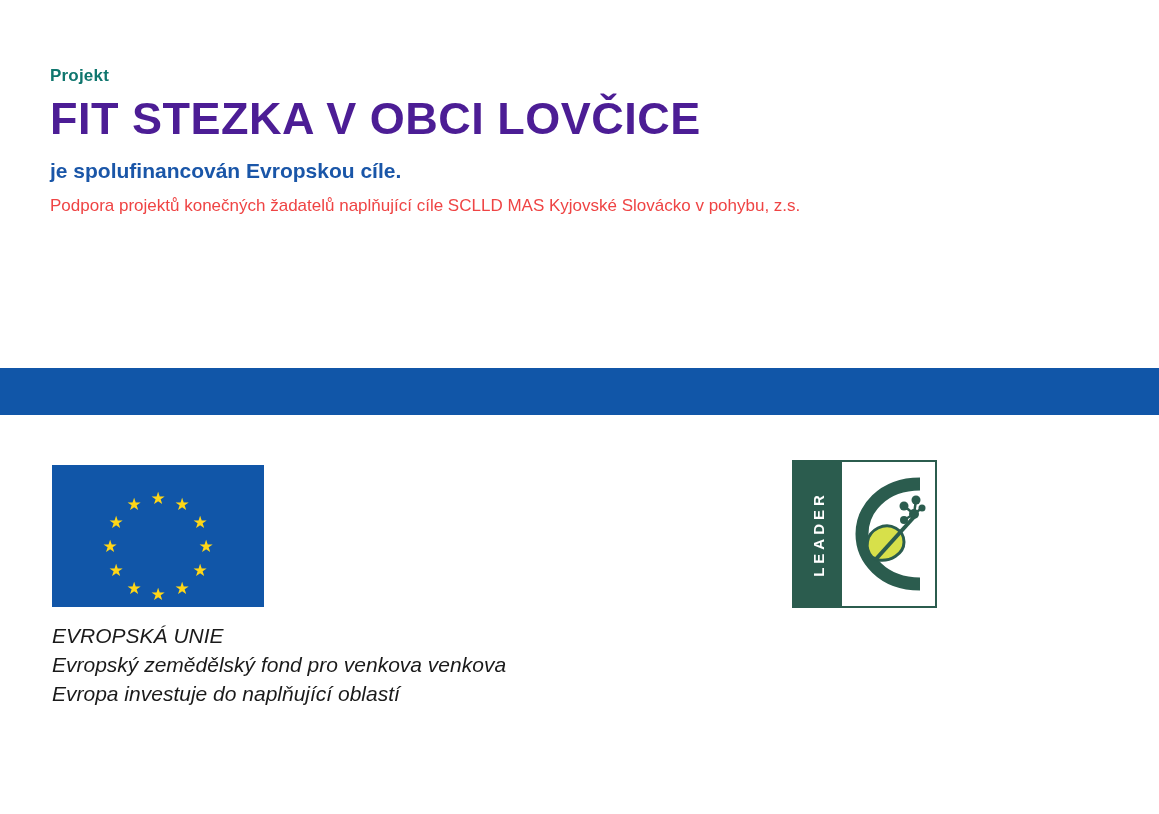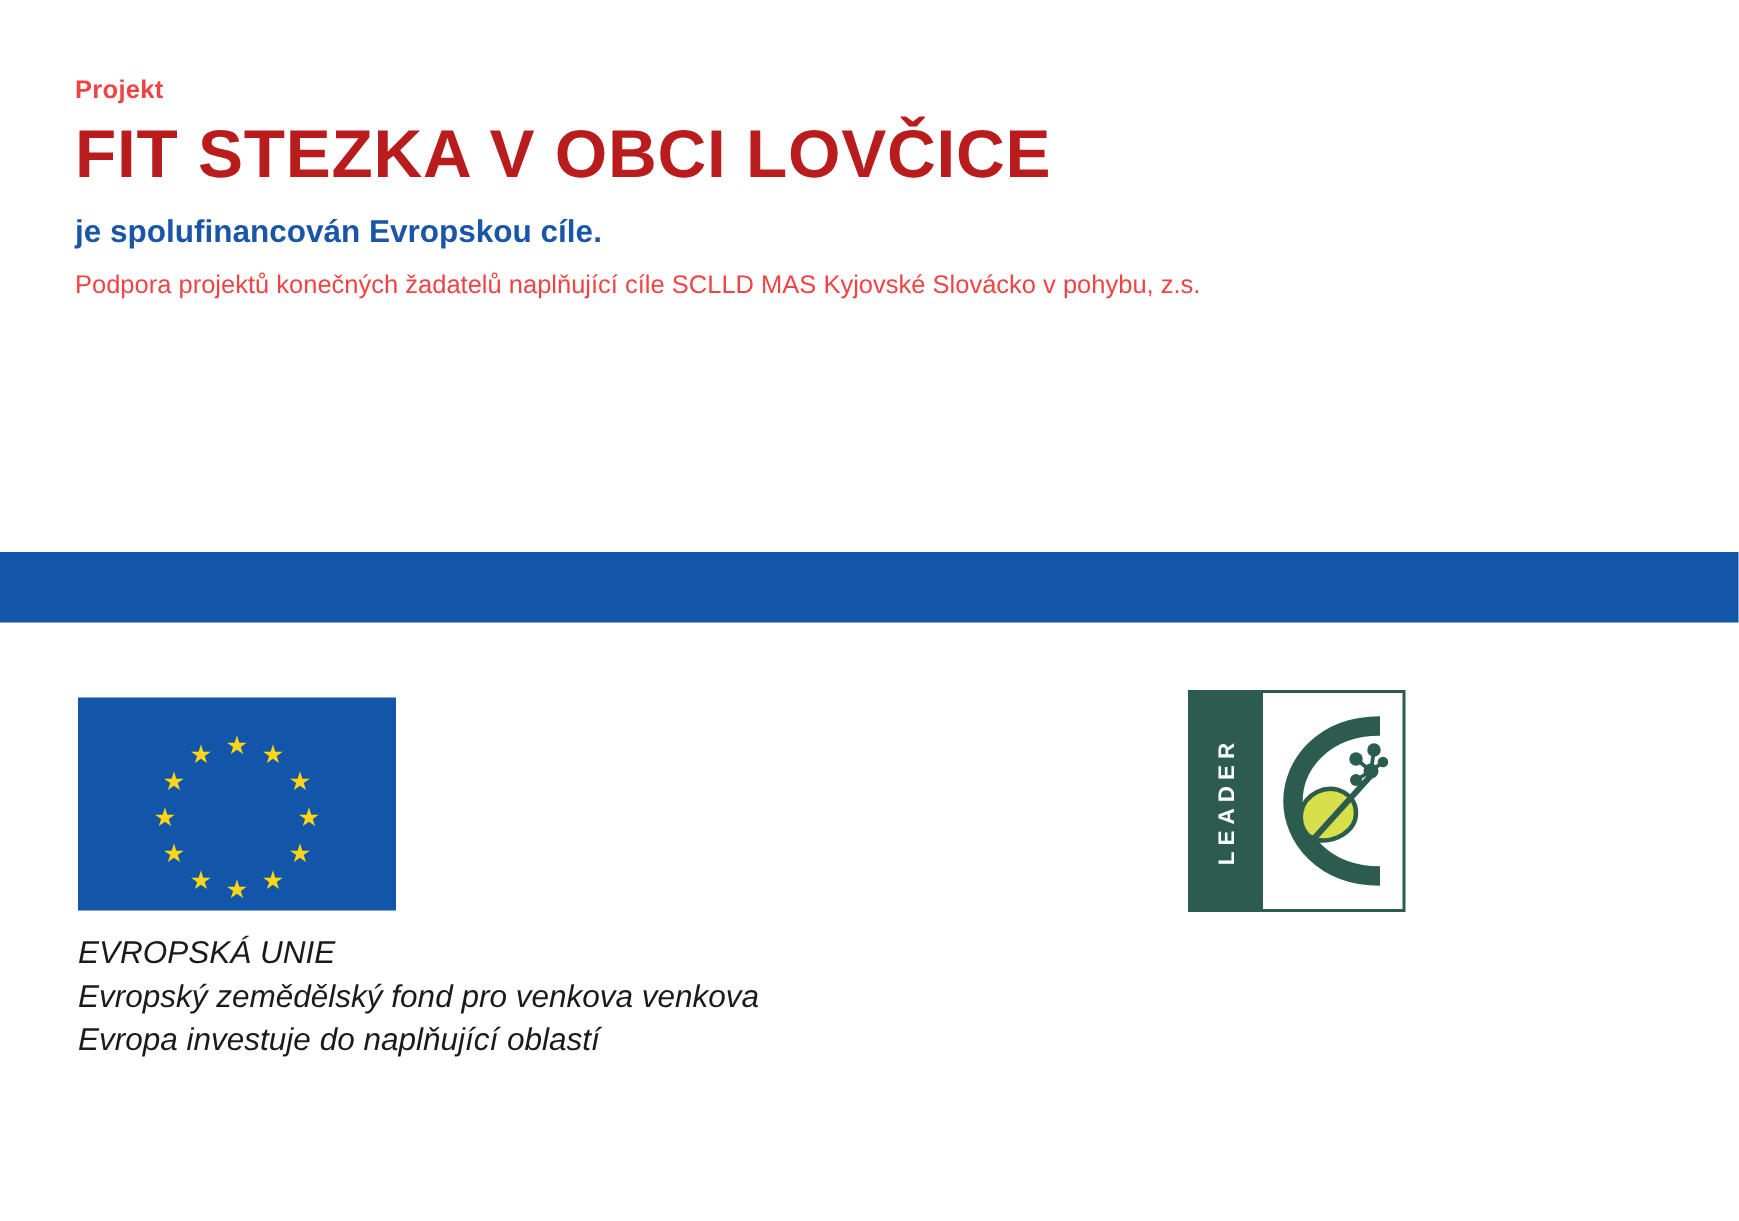--- a/index.html
+++ b/index.html
@@ -22,29 +22,29 @@
   }
   .header-block {
     position: absolute;
     left: 50px;
     top: 50px;
     width: 1060px;
   }
   .kicker {
     font-size: 17px;
     font-weight: 700;
-    color: #ef4444;
+    color: #0f766e;
     letter-spacing: 0.2px;
-    margin: 0 0 8px 0;
+    margin: 16px 0 8px 0;
     line-height: 1.2;
   }
   .main-title {
     font-size: 45px;
     font-weight: 700;
-    color: #b91c1c;
+    color: #4c1d95;
     letter-spacing: 0.5px;
     margin: 0 0 14px 0;
     line-height: 1.1;
   }
   .subtitle {
     font-size: 21px;
     font-weight: 700;
     color: #1a56a8;
     margin: 0 0 12px 0;
     line-height: 1.2;

